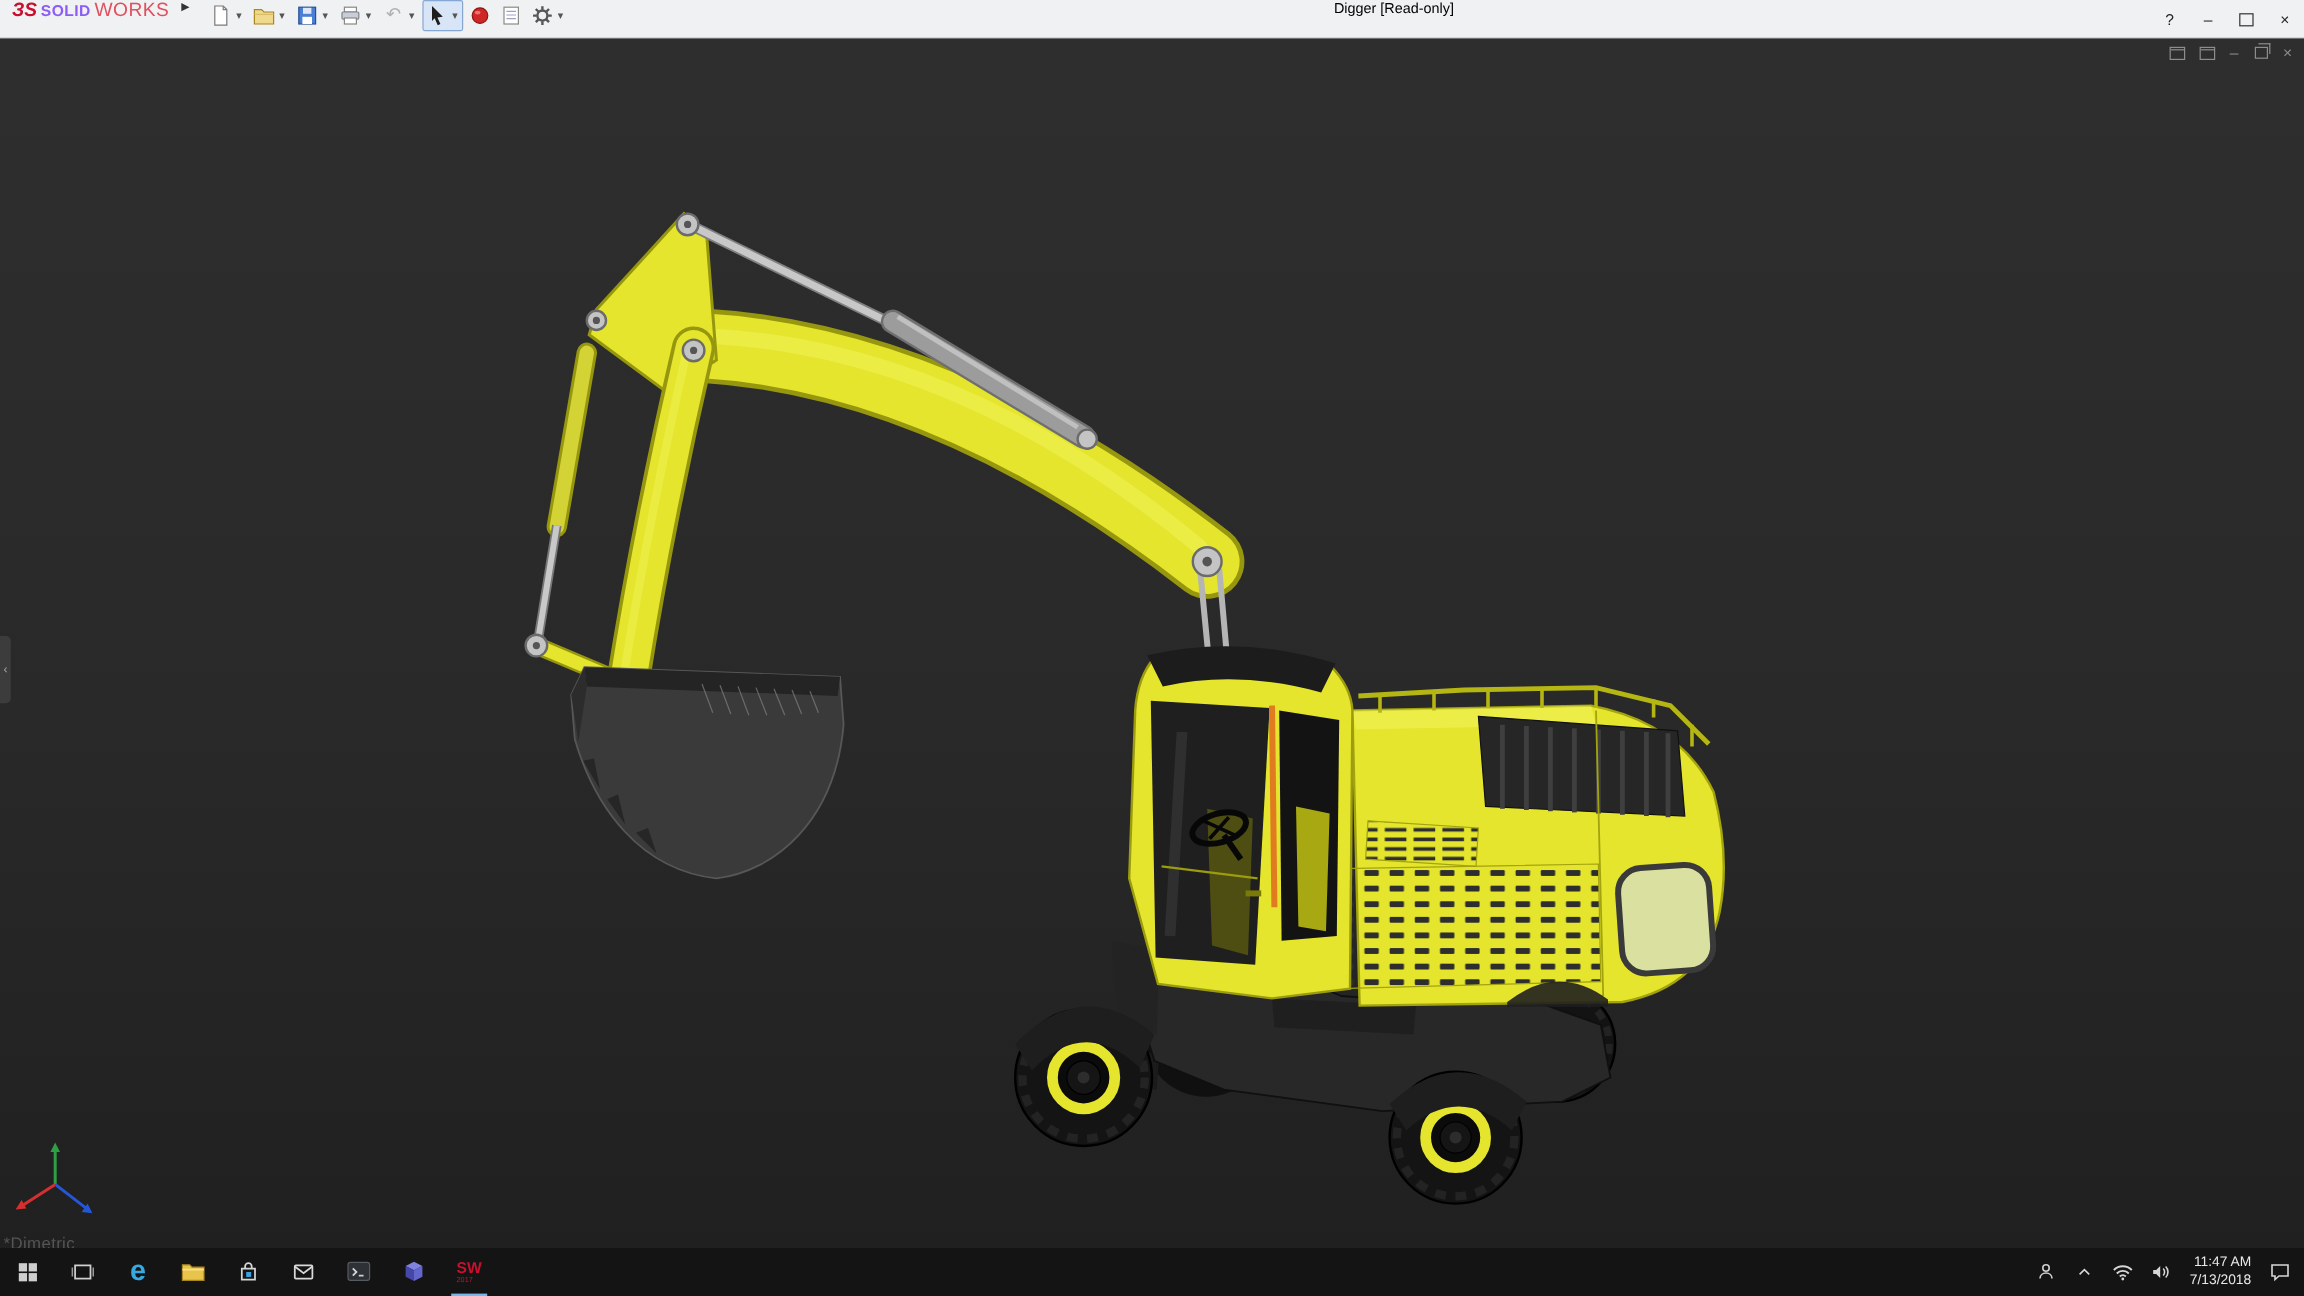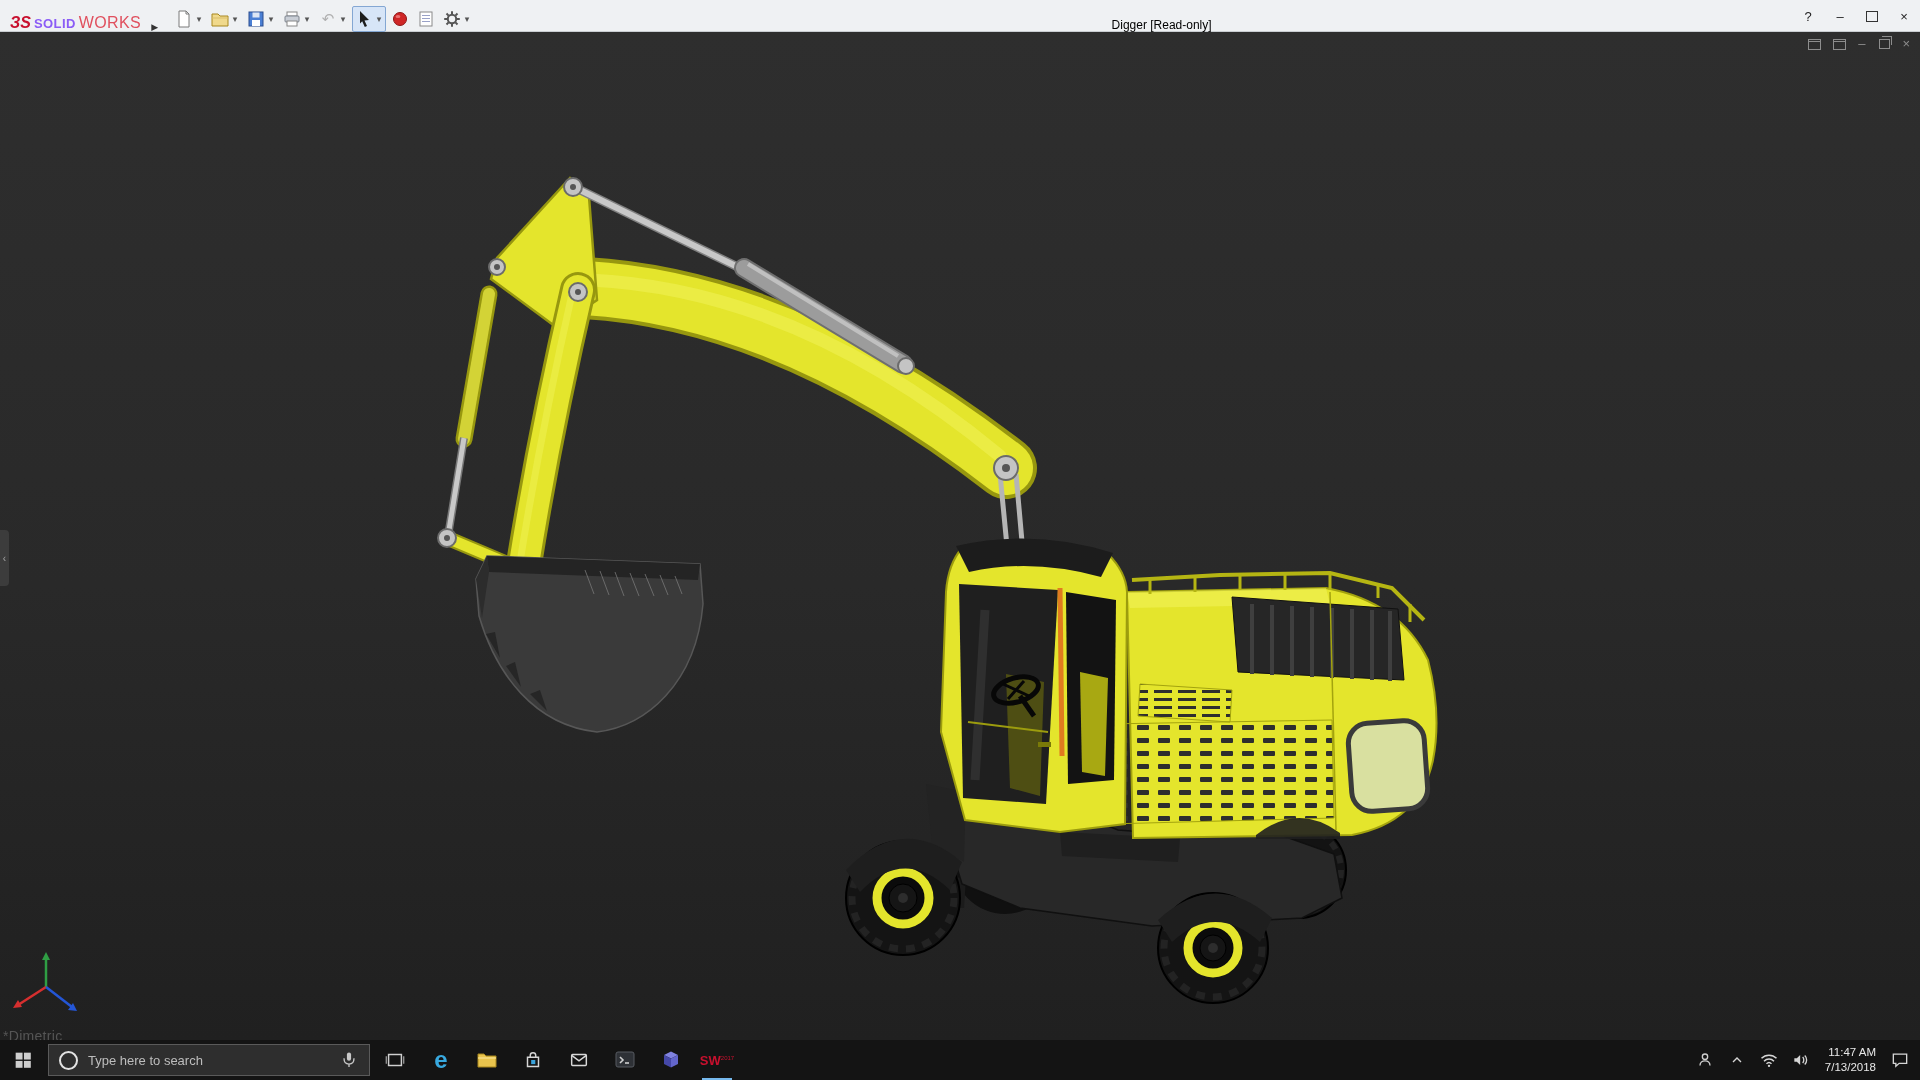--- a/index.html
+++ b/index.html
@@ -7,21 +7,21 @@
     --taskbar-bg:#141414; --search-bg:#2e2e2e; --search-border:#5a5a5a; --tray-icon:#d6d6d6;
     --yellow:#e4e52c; --yellow-dark:#b3b318; --yellow-hi:#f2f45c; --yellow-outline:#97970f;
     --part-dark:#333333; --part-darker:#1a1a1a; --cyl-gray:#9c9c9c; --rod-gray:#c8c8c8;
     --pin-gray:#c4c4c4; --glass-green:#d9e0a0; --cab-orange:#e07b1f;
     --triad-x:#d62f2f; --triad-y:#2f9e44; --triad-z:#2456d6;
   }
   html,body{margin:0;padding:0}
   body{width:1920px;height:1080px;overflow:hidden;background:#000;
        font-family:"Liberation Sans",sans-serif;-webkit-font-smoothing:antialiased}
   
-  .titlebar{height:32px;background:var(--titlebar-bg);display:flex;align-items:flex-end;
+  .titlebar{height:32px;background:var(--titlebar-bg);display:flex;align-items:flex-start;
             position:relative;box-shadow:inset 0 -1px 0 #c9cdd1;z-index:5}
   .logo{display:flex;align-items:baseline;padding-left:10px;gap:3px;white-space:nowrap}
   .logo .ds{font-style:italic;font-weight:bold;font-size:16px;color:var(--brand-red)}
   .logo .solid{font-weight:bold;font-size:13px;color:#8b5cf6;letter-spacing:.4px}
   .logo .works{font-size:16px;color:var(--brand-red-light);letter-spacing:.4px}
   .flyout{font-size:9px;color:#333;margin:0 14px 0 10px}
   .tools{display:flex;align-items:center;gap:2px}
   .tool{display:flex;align-items:center;height:24px;padding:0 1px;border:1px solid transparent;border-radius:2px}
   .tool svg{display:block}
   .tool .caret{font-size:9px;color:#555;width:10px;text-align:center}
@@ -49,21 +49,21 @@
   .taskbar{height:40px;background:var(--taskbar-bg);display:flex;align-items:center;position:relative;z-index:5}
   .tb-btn{width:46px;height:40px;display:flex;align-items:center;justify-content:center;position:relative}
   .tb-btn svg{display:block}
   .searchbox{width:322px;height:32px;margin:0 2px;background:var(--search-bg);border:1px solid var(--search-border);
              display:flex;align-items:center;gap:8px;padding:0 10px;box-sizing:border-box}
   .cortana-ring{width:15px;height:15px;border:2px solid #e3e3e3;border-radius:50%;flex:none}
   .searchbox input{flex:1;background:transparent;border:none;outline:none;color:#cfcfcf;font-size:13px;
                    font-family:"Liberation Sans",sans-serif}
   .searchbox input::placeholder{color:#bdbdbd}
   .edge-e{font-size:24px;font-weight:bold;color:#38a9e0;line-height:24px}
-  .sw-app{display:flex;flex-direction:row;align-items:flex-start;line-height:1}
+  .sw-app{display:flex;flex-direction:column;align-items:flex-start;line-height:1}
   .sw-app .sw{color:#c8102e;font-weight:bold;font-size:13px}
   .sw-app .yr{color:#c8102e;font-size:6px;margin-top:1px}
   .run-indicator{position:absolute;bottom:0;left:8px;right:8px;height:2px;background:#76b9ed}
   .tb-spacer{flex:1}
   .tray{display:flex;align-items:center;gap:4px;padding-right:6px}
   .tray .tr-btn{width:28px;height:40px;display:flex;align-items:center;justify-content:center}
   .clock{font-size:11.5px;color:#e8e8e8;text-align:right;line-height:1.3;padding:0 6px;white-space:nowrap}
 </style>
 </head>
 <body>
@@ -330,29 +330,20 @@
     <svg width="22" height="22" viewBox="0 0 24 24">
       <g fill="#cfcfcf">
           <rect x="4" y="4" width="7.5" height="7.5"></rect>
           <rect x="13" y="4" width="7.5" height="7.5"></rect>
       <rect x="4" y="13" width="7.5" height="7.5"></rect>
           <rect x="13" y="13" width="7.5" height="7.5"></rect>
         </g>
     </svg>
   </div>
 
-  <div class="searchbox">
-    <span class="cortana-ring"></span>
-    <input type="text" placeholder="Type here to search" style="">
-    <svg width="20" height="20" viewBox="0 0 24 24">
-      <rect x="9.5" y="3" width="5" height="10" rx="2.5" fill="#c9c9c9"></rect>
-      <path d="M6 10c0 5 2.8 7 6 7s6-2 6-7" fill="none" stroke="#c9c9c9" stroke-width="1.6"></path>
-      <line x1="12" y1="17" x2="12" y2="20.5" stroke="#c9c9c9" stroke-width="1.6"></line>
-    </svg>
-  </div>
 
   <div class="tb-btn">
     <svg width="22" height="22" viewBox="0 0 24 24">
       <rect x="5" y="6" width="14" height="12" fill="none" stroke="#d0d0d0" stroke-width="1.6"></rect>
       <path d="M2.5 8v8M21.5 8v8" stroke="#9a9a9a" stroke-width="1.4"></path>
     </svg>
   </div>
   <div class="tb-btn">
     <span class="edge-e">e</span>
   </div>

